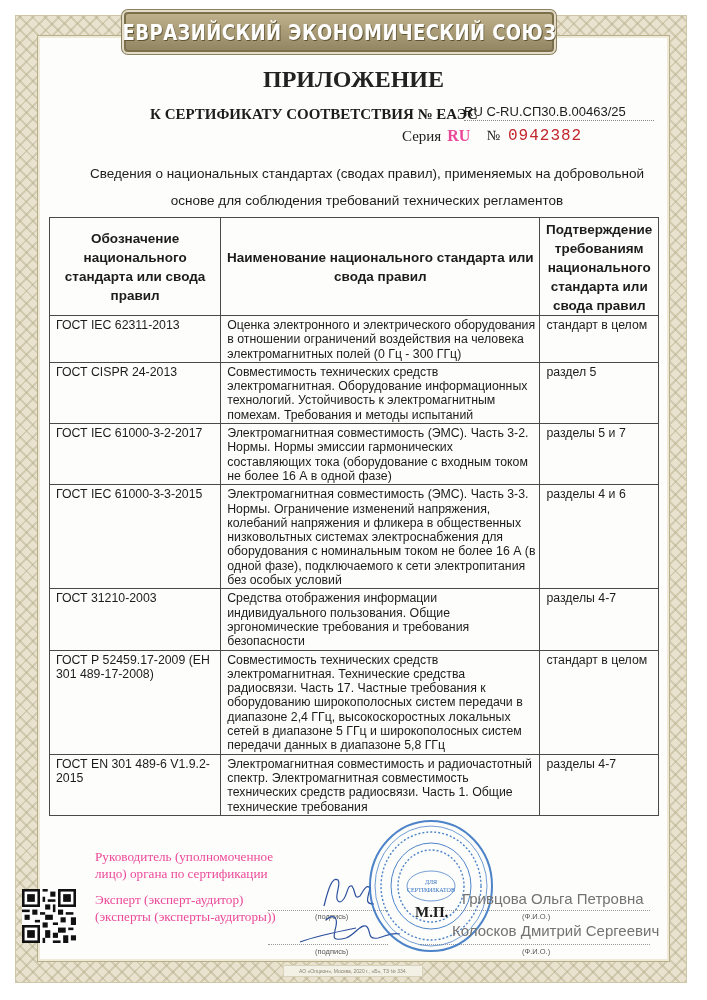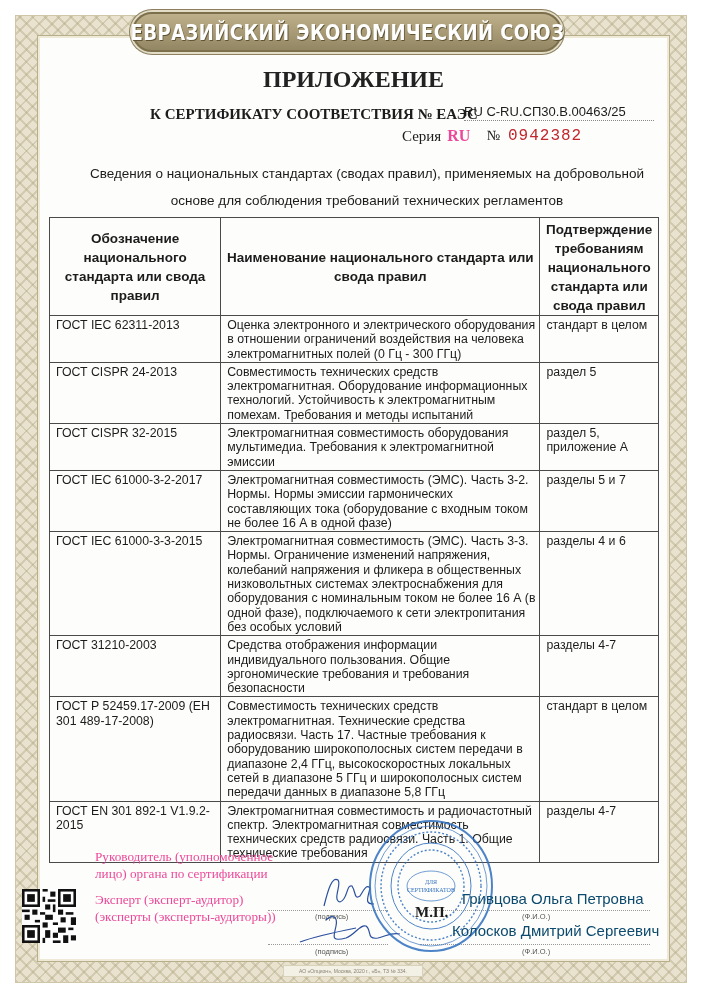--- a/index.html
+++ b/index.html
@@ -18,24 +18,24 @@
       repeating-linear-gradient(-45deg, rgba(170,160,120,0.35) 0 2px, transparent 2px 9px);
     border: 1px solid #cfc6a8;
   }
   .inner-page {
     position: absolute; left: 37px; top: 35px; width: 631px; height: 925px;
     background: #fdfdfb;
     border: 1px solid #b9ae8a;
     box-shadow: inset 0 0 0 2px #efe9d8;
   }
   .banner {
-    position: absolute; left: 132px; top: 12px; width: 426px; height: 36px;
+    position: absolute; left: 124px; top: 12px; width: 426px; height: 36px;
     background: linear-gradient(#bdb08a, #938662);
     border: 2px solid #7b6f4c;
-    border-radius: 20px;
+    border-radius: 4px;
     box-shadow: 0 0 0 2px #e3dcc6, 0 0 0 3px #8c8060;
     display: flex; align-items: center; justify-content: center;
   }
   .banner-text {
     font-family: "DejaVu Sans", sans-serif;
     font-weight: bold; font-size: 22px; letter-spacing: 0.5px;
     color: #ffffff; transform: scaleX(0.82);
     text-shadow: 1px 1px 0 #5e5436;
     white-space: nowrap;
   }
@@ -88,21 +88,21 @@
   .footer-labels {
     position: absolute; left: 95px; top: 848px;
     font-family: "Liberation Serif", serif; font-size: 13.2px; line-height: 17px; color: #ec4899;
   }
   .footer-labels .gap { height: 9px; }
   .sig-line { position: absolute; height: 0; border-top: 1px dotted #999; }
   .small-caption {
     position: absolute; font-size: 7.5px; color: #555;
   }
   .person-name {
-    position: absolute; font-size: 15px; color: #0c4a6e;
+    position: absolute; font-size: 15px; color: #737373;
   }
   .mp {
     position: absolute; left: 415px; top: 904px;
     font-family: "Liberation Serif", serif; font-weight: bold; font-size: 15px;
   }
   .qr {
     position: absolute; left: 22px; top: 888px; width: 54px; height: 56px;
   }
   .stamp {
     position: absolute; left: 367px; top: 818px; width: 128px; height: 136px;
@@ -153,46 +153,41 @@
       <td>ГОСТ IEC 62311-2013</td>
       <td>Оценка электронного и электрического оборудования в отношении ограничений воздействия на человека электромагнитных полей (0 Гц - 300 ГГц)</td>
       <td>стандарт в целом</td>
     </tr>
     <tr>
       <td>ГОСТ CISPR 24-2013</td>
       <td>Совместимость технических средств электромагнитная. Оборудование информационных технологий. Устойчивость к электромагнитным помехам. Требования и методы испытаний</td>
       <td>раздел 5</td>
     </tr>
     <tr>
-      <td>ГОСТ CISPR 32-2015</td>
-      <td>Электромагнитная совместимость оборудования мультимедиа. Требования к электромагнитной эмиссии</td>
-      <td>раздел 5, приложение А</td>
-    </tr>
-    <tr>
       <td>ГОСТ IEC 61000-3-2-2017</td>
       <td>Электромагнитная совместимость (ЭМС). Часть 3-2. Нормы. Нормы эмиссии гармонических составляющих тока (оборудование с входным током не более 16 А в одной фазе)</td>
       <td>разделы 5 и 7</td>
     </tr>
     <tr>
       <td>ГОСТ IEC 61000-3-3-2015</td>
       <td>Электромагнитная совместимость (ЭМС). Часть 3-3. Нормы. Ограничение изменений напряжения, колебаний напряжения и фликера в общественных низковольтных системах электроснабжения для оборудования с номинальным током не более 16 А (в одной фазе), подключаемого к сети электропитания без особых условий</td>
       <td>разделы 4 и 6</td>
     </tr>
     <tr>
       <td>ГОСТ 31210-2003</td>
       <td>Средства отображения информации индивидуального пользования. Общие эргономические требования и требования безопасности</td>
       <td>разделы 4-7</td>
     </tr>
     <tr>
       <td>ГОСТ Р 52459.17-2009 (ЕН 301 489-17-2008)</td>
       <td>Совместимость технических средств электромагнитная. Технические средства радиосвязи. Часть 17. Частные требования к оборудованию широкополосных систем передачи в диапазоне 2,4 ГГц, высокоскоростных локальных сетей в диапазоне 5 ГГц и широкополосных систем передачи данных в диапазоне 5,8 ГГц</td>
       <td>стандарт в целом</td>
     </tr>
     <tr>
-      <td>ГОСТ EN 301 892-1 V1.9.2-2015</td>
+      <td>ГОСТ EN 301 489-6 V1.9.2-2015</td>
       <td>Электромагнитная совместимость и радиочастотный спектр. Электромагнитная совместимость технических средств радиосвязи. Часть 1. Общие технические требования</td>
       <td>разделы 4-7</td>
     </tr>
   </tbody>
 </table>
 
 <svg class="qr" viewBox="0 0 21 21">
   <rect width="21" height="21" fill="#fff"></rect>
   <g fill="#111">
     <rect x="0" y="0" width="7" height="7"></rect>

